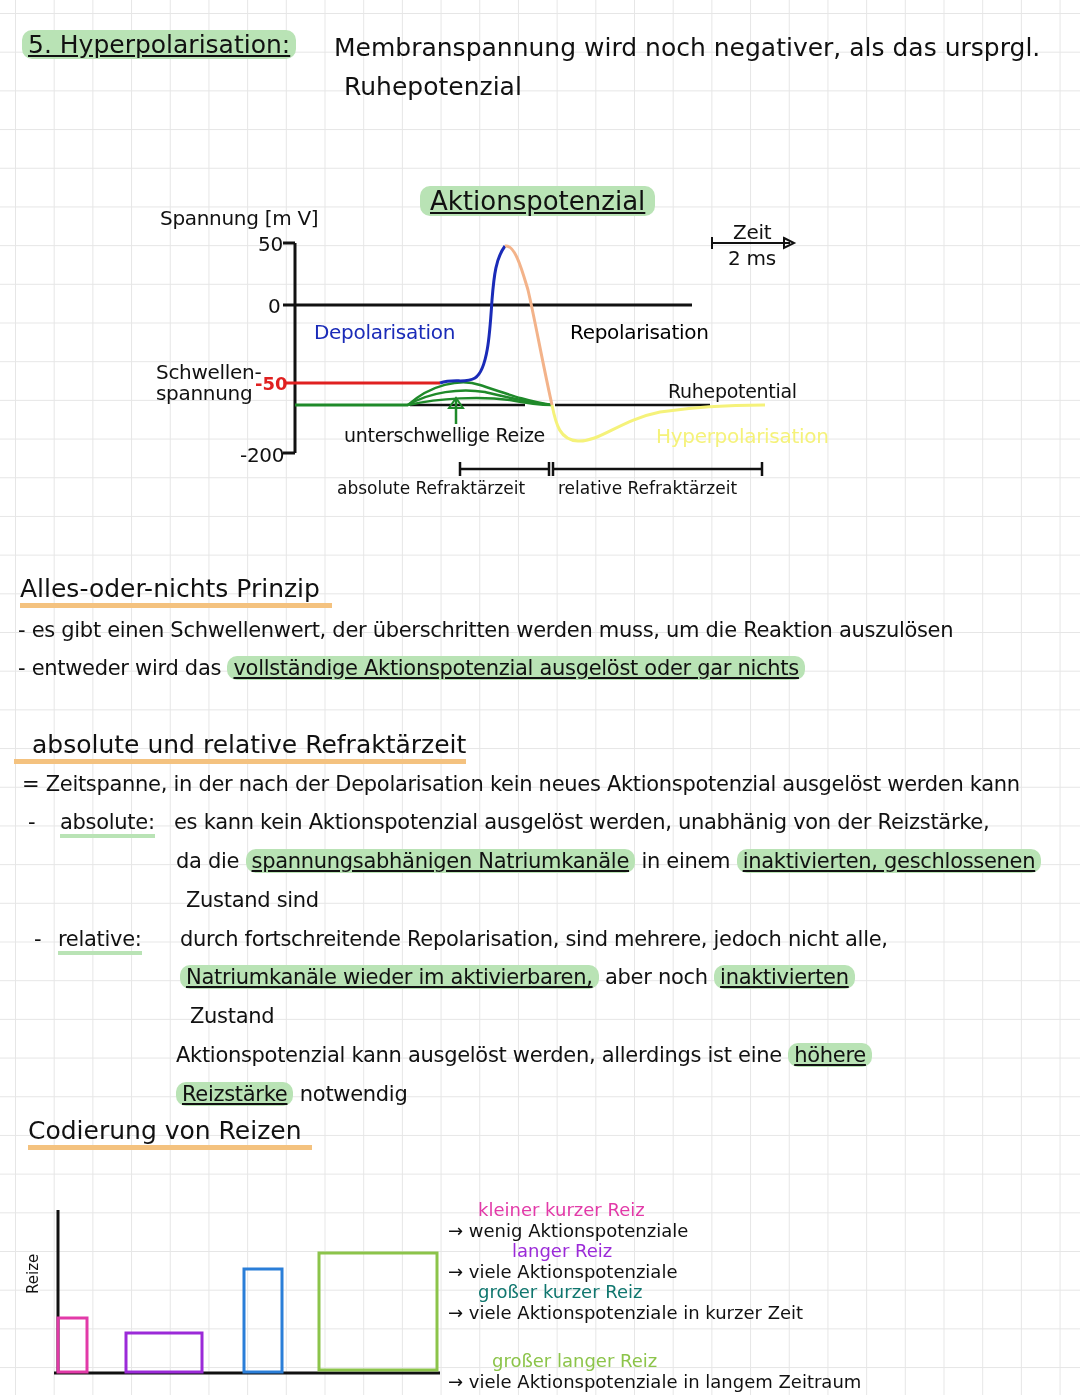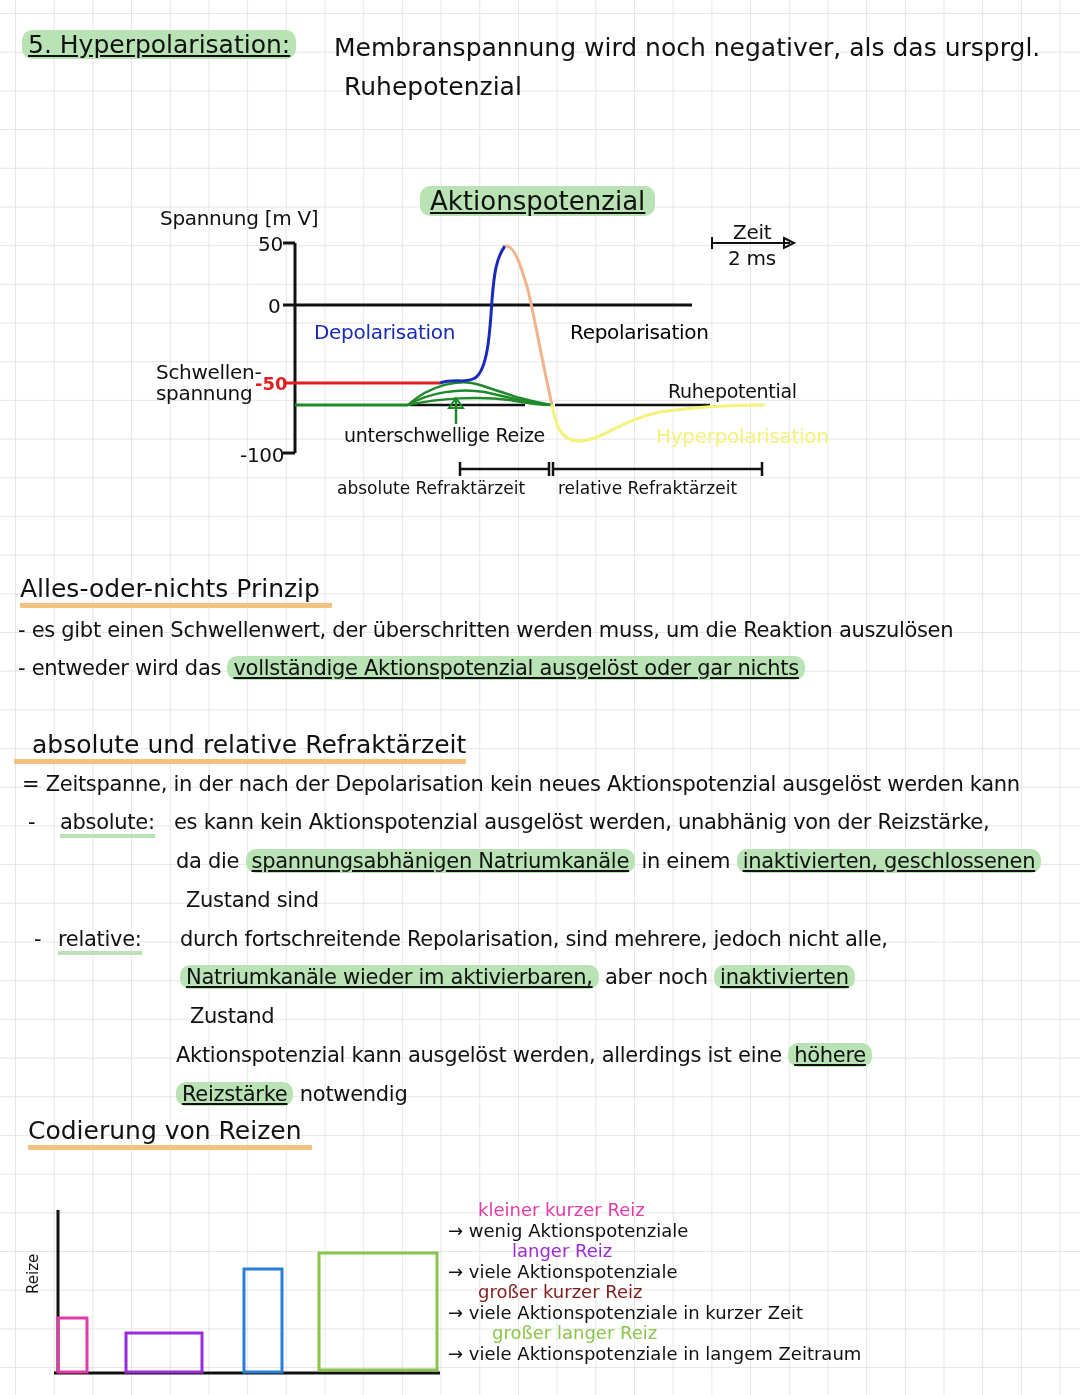--- a/index.html
+++ b/index.html
@@ -72,21 +72,21 @@
   <line x1="460" y1="462" x2="460" y2="476" stroke="#111" stroke-width="2.5"></line>
   <line x1="549" y1="462" x2="549" y2="476" stroke="#111" stroke-width="2.5"></line>
   <line x1="553" y1="462" x2="553" y2="476" stroke="#111" stroke-width="2.5"></line>
   <line x1="553" y1="469" x2="762" y2="469" stroke="#111" stroke-width="2.5"></line>
   <line x1="762" y1="462" x2="762" y2="476" stroke="#111" stroke-width="2.5"></line>
 </svg>
 
 <div class="abs hw-sm" style="left:258px;top:232px;">50</div>
 <div class="abs hw-sm" style="left:268px;top:294px;">0</div>
 <div class="abs" style="left:255px;top:373px;font-size:18px;color:#e02020;font-weight:bold;">-50</div>
-<div class="abs hw-sm" style="left:240px;top:443px;">-100</div>
+<div class="abs hw-sm" style="left:240px;top:443px;">-200</div>
 <div class="abs hw-sm" style="left:156px;top:362px;line-height:21px;">
   <div>Schwellen-</div>
   <div>spannung</div>
 </div>
 <div class="abs hw-sm" style="left:314px;top:320px;color:#1a2bb8;">Depolarisation</div>
 <div class="abs hw-sm" style="left:570px;top:320px;color:#000000;">Repolarisation</div>
 <div class="abs hw-sm" style="left:656px;top:424px;color:#f5f27a;">Hyperpolarisation</div>
 <div class="abs hw-sm" style="left:668px;top:380px;font-size:19px;">Ruhepotential</div>
 <div class="abs hw-sm" style="left:344px;top:424px;font-size:19px;">unterschwellige Reize</div>
 <div class="abs hw-sm" style="left:733px;top:220px;text-align:right;">Zeit</div>
@@ -143,17 +143,17 @@
   <rect x="244" y="79" width="38" height="103" fill="none" stroke="#2a7ed8" stroke-width="3"></rect>
   <rect x="319" y="63" width="118" height="117" fill="none" stroke="#8cc44a" stroke-width="3"></rect>
 </svg>
 <div class="abs" style="left:24px;top:1294px;font-size:15px;transform:rotate(-90deg);transform-origin:left top;">Reize</div>
 
 <div class="abs" style="left:448px;top:1200px;font-size:18px;line-height:20.5px;">
   <div style="padding-left:30px;color:#e23aa8;">kleiner kurzer Reiz</div>
   <div>→ wenig Aktionspotenziale</div>
   <div style="padding-left:64px;color:#9b2ad8;">langer Reiz</div>
   <div>→ viele Aktionspotenziale</div>
-  <div style="padding-left:30px;color:#7f1d1d;">großer kurzer Reiz</div>
+  <div style="padding-left:30px;color:#0f766e;">großer kurzer Reiz</div>
   <div>→ viele Aktionspotenziale in kurzer Zeit</div>
-  <div style="padding-left:44px;color:#8cc44a;">großer langer Reiz</div>
+  <div style="padding-left:44px;color:#8cc44a;margin-top:28px;">großer langer Reiz</div>
   <div>→ viele Aktionspotenziale in langem Zeitraum</div>
 </div>
 
 </body></html>

